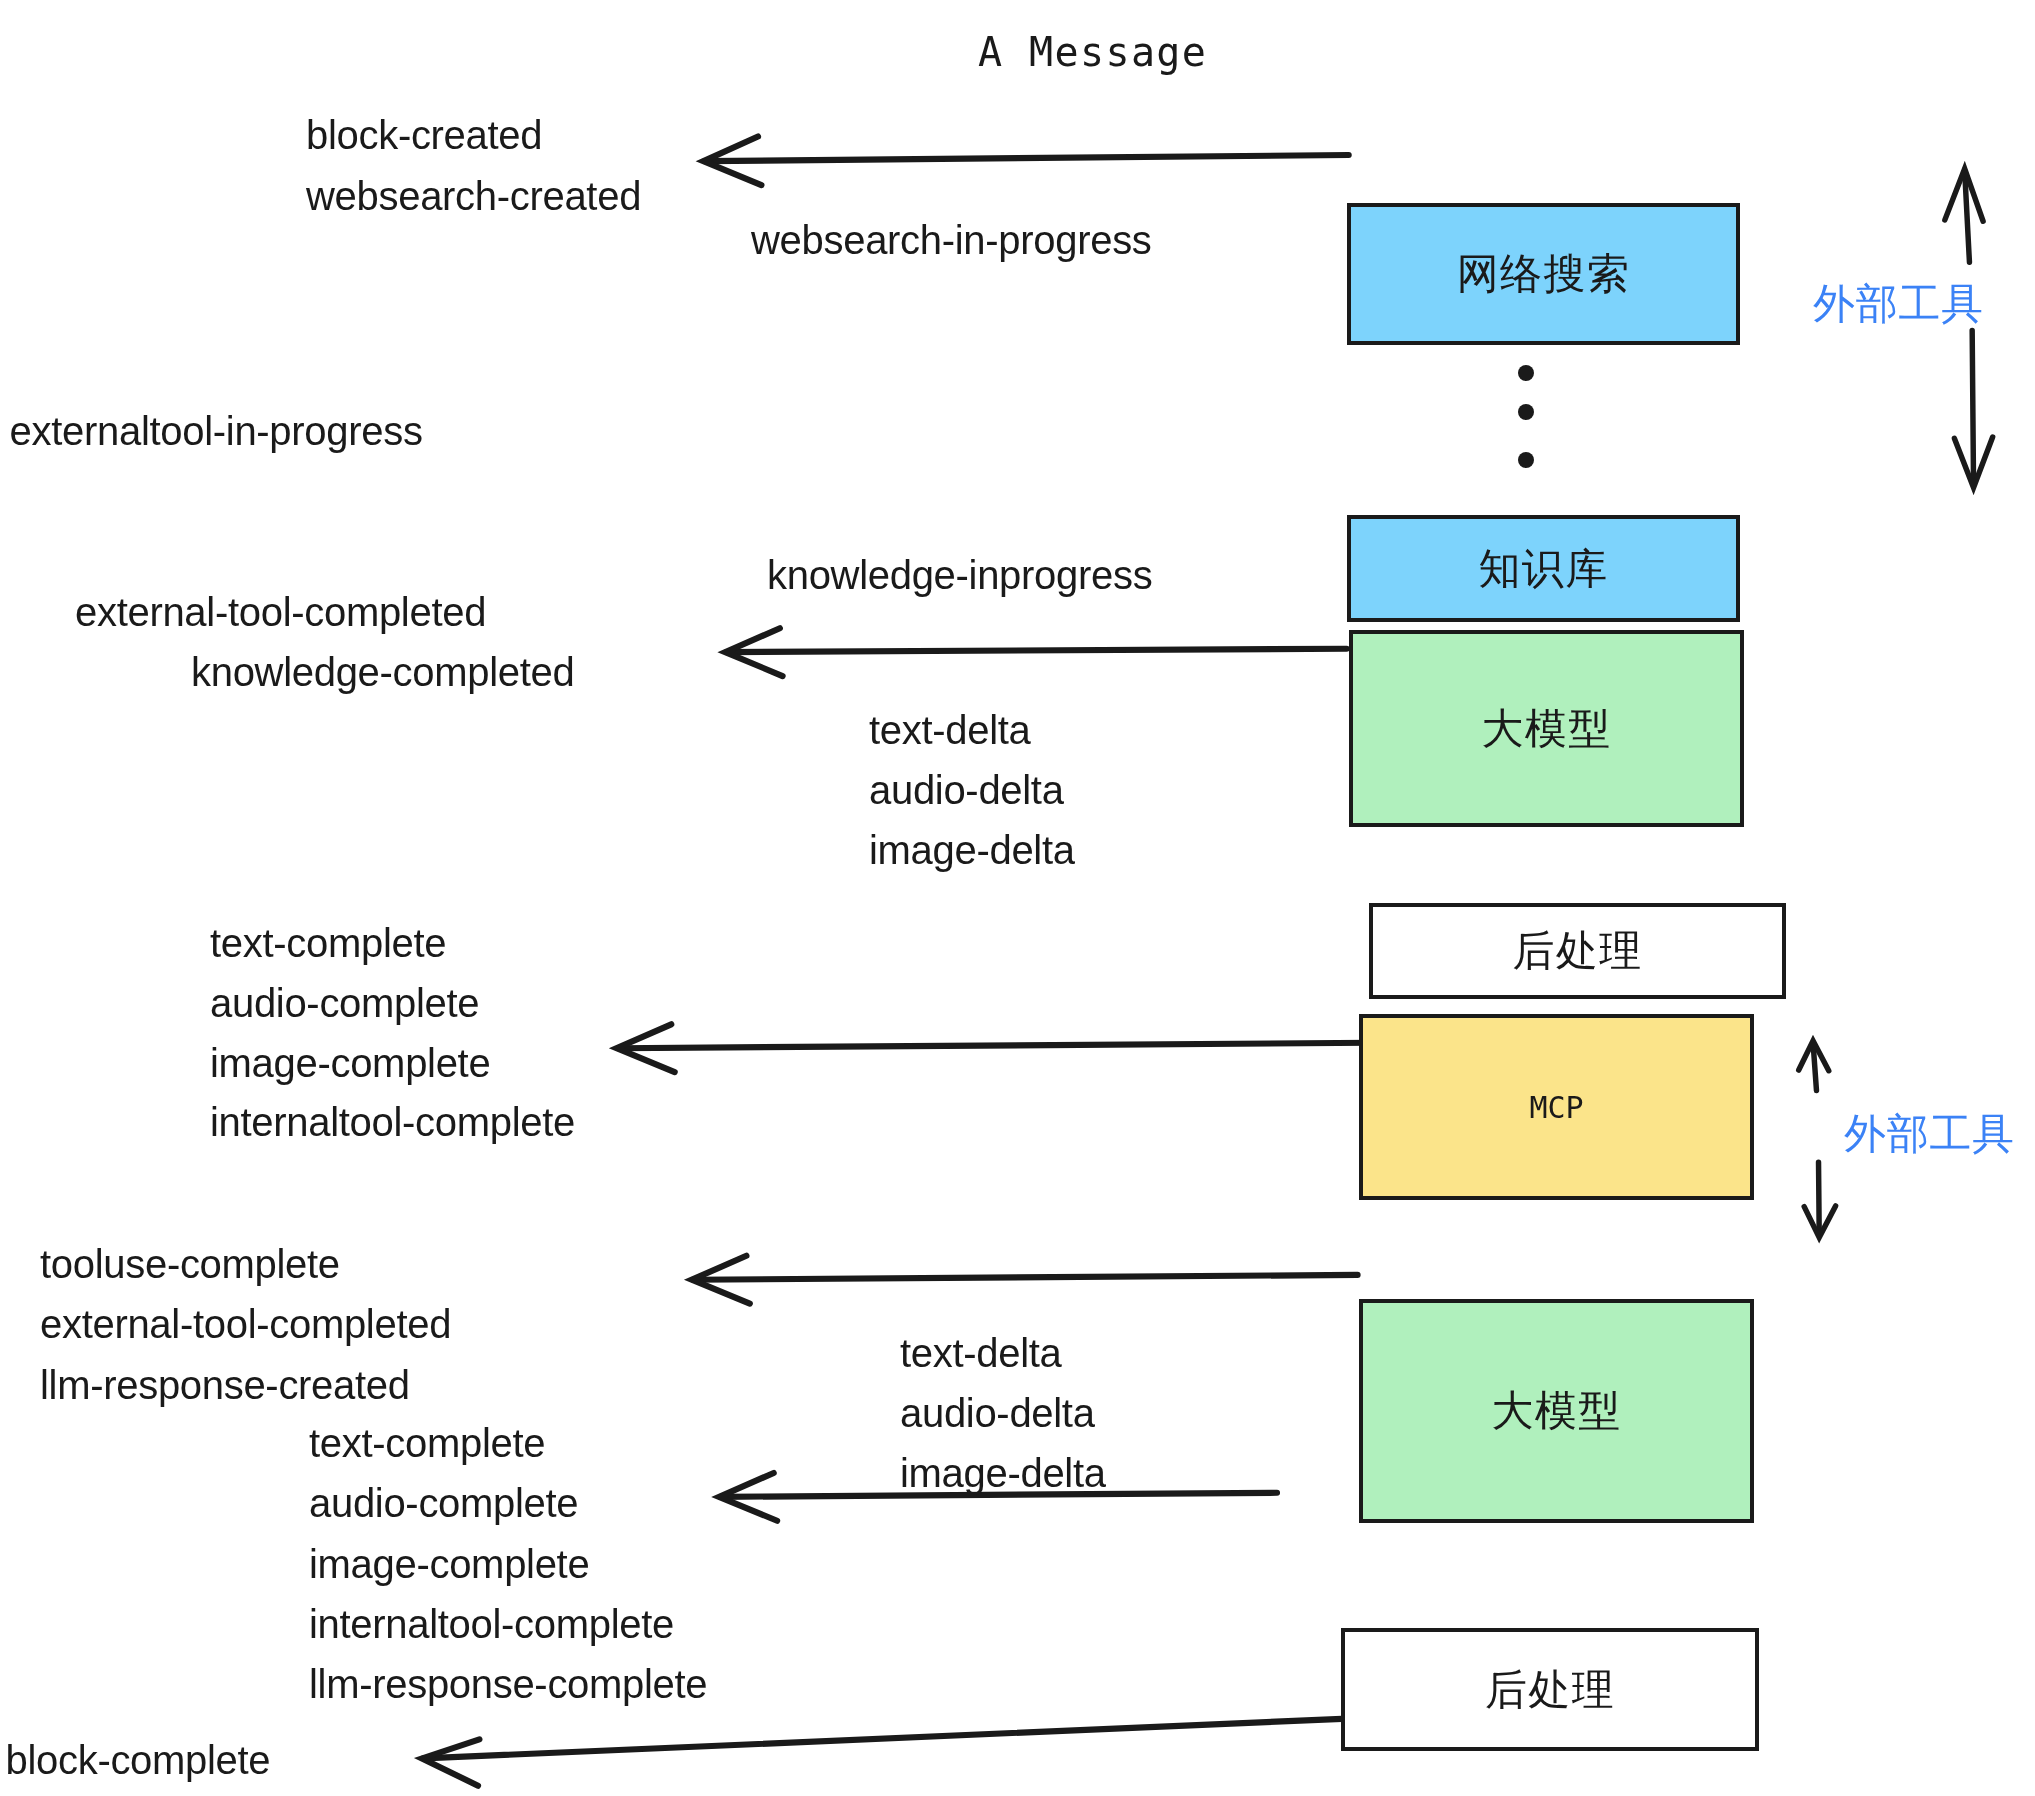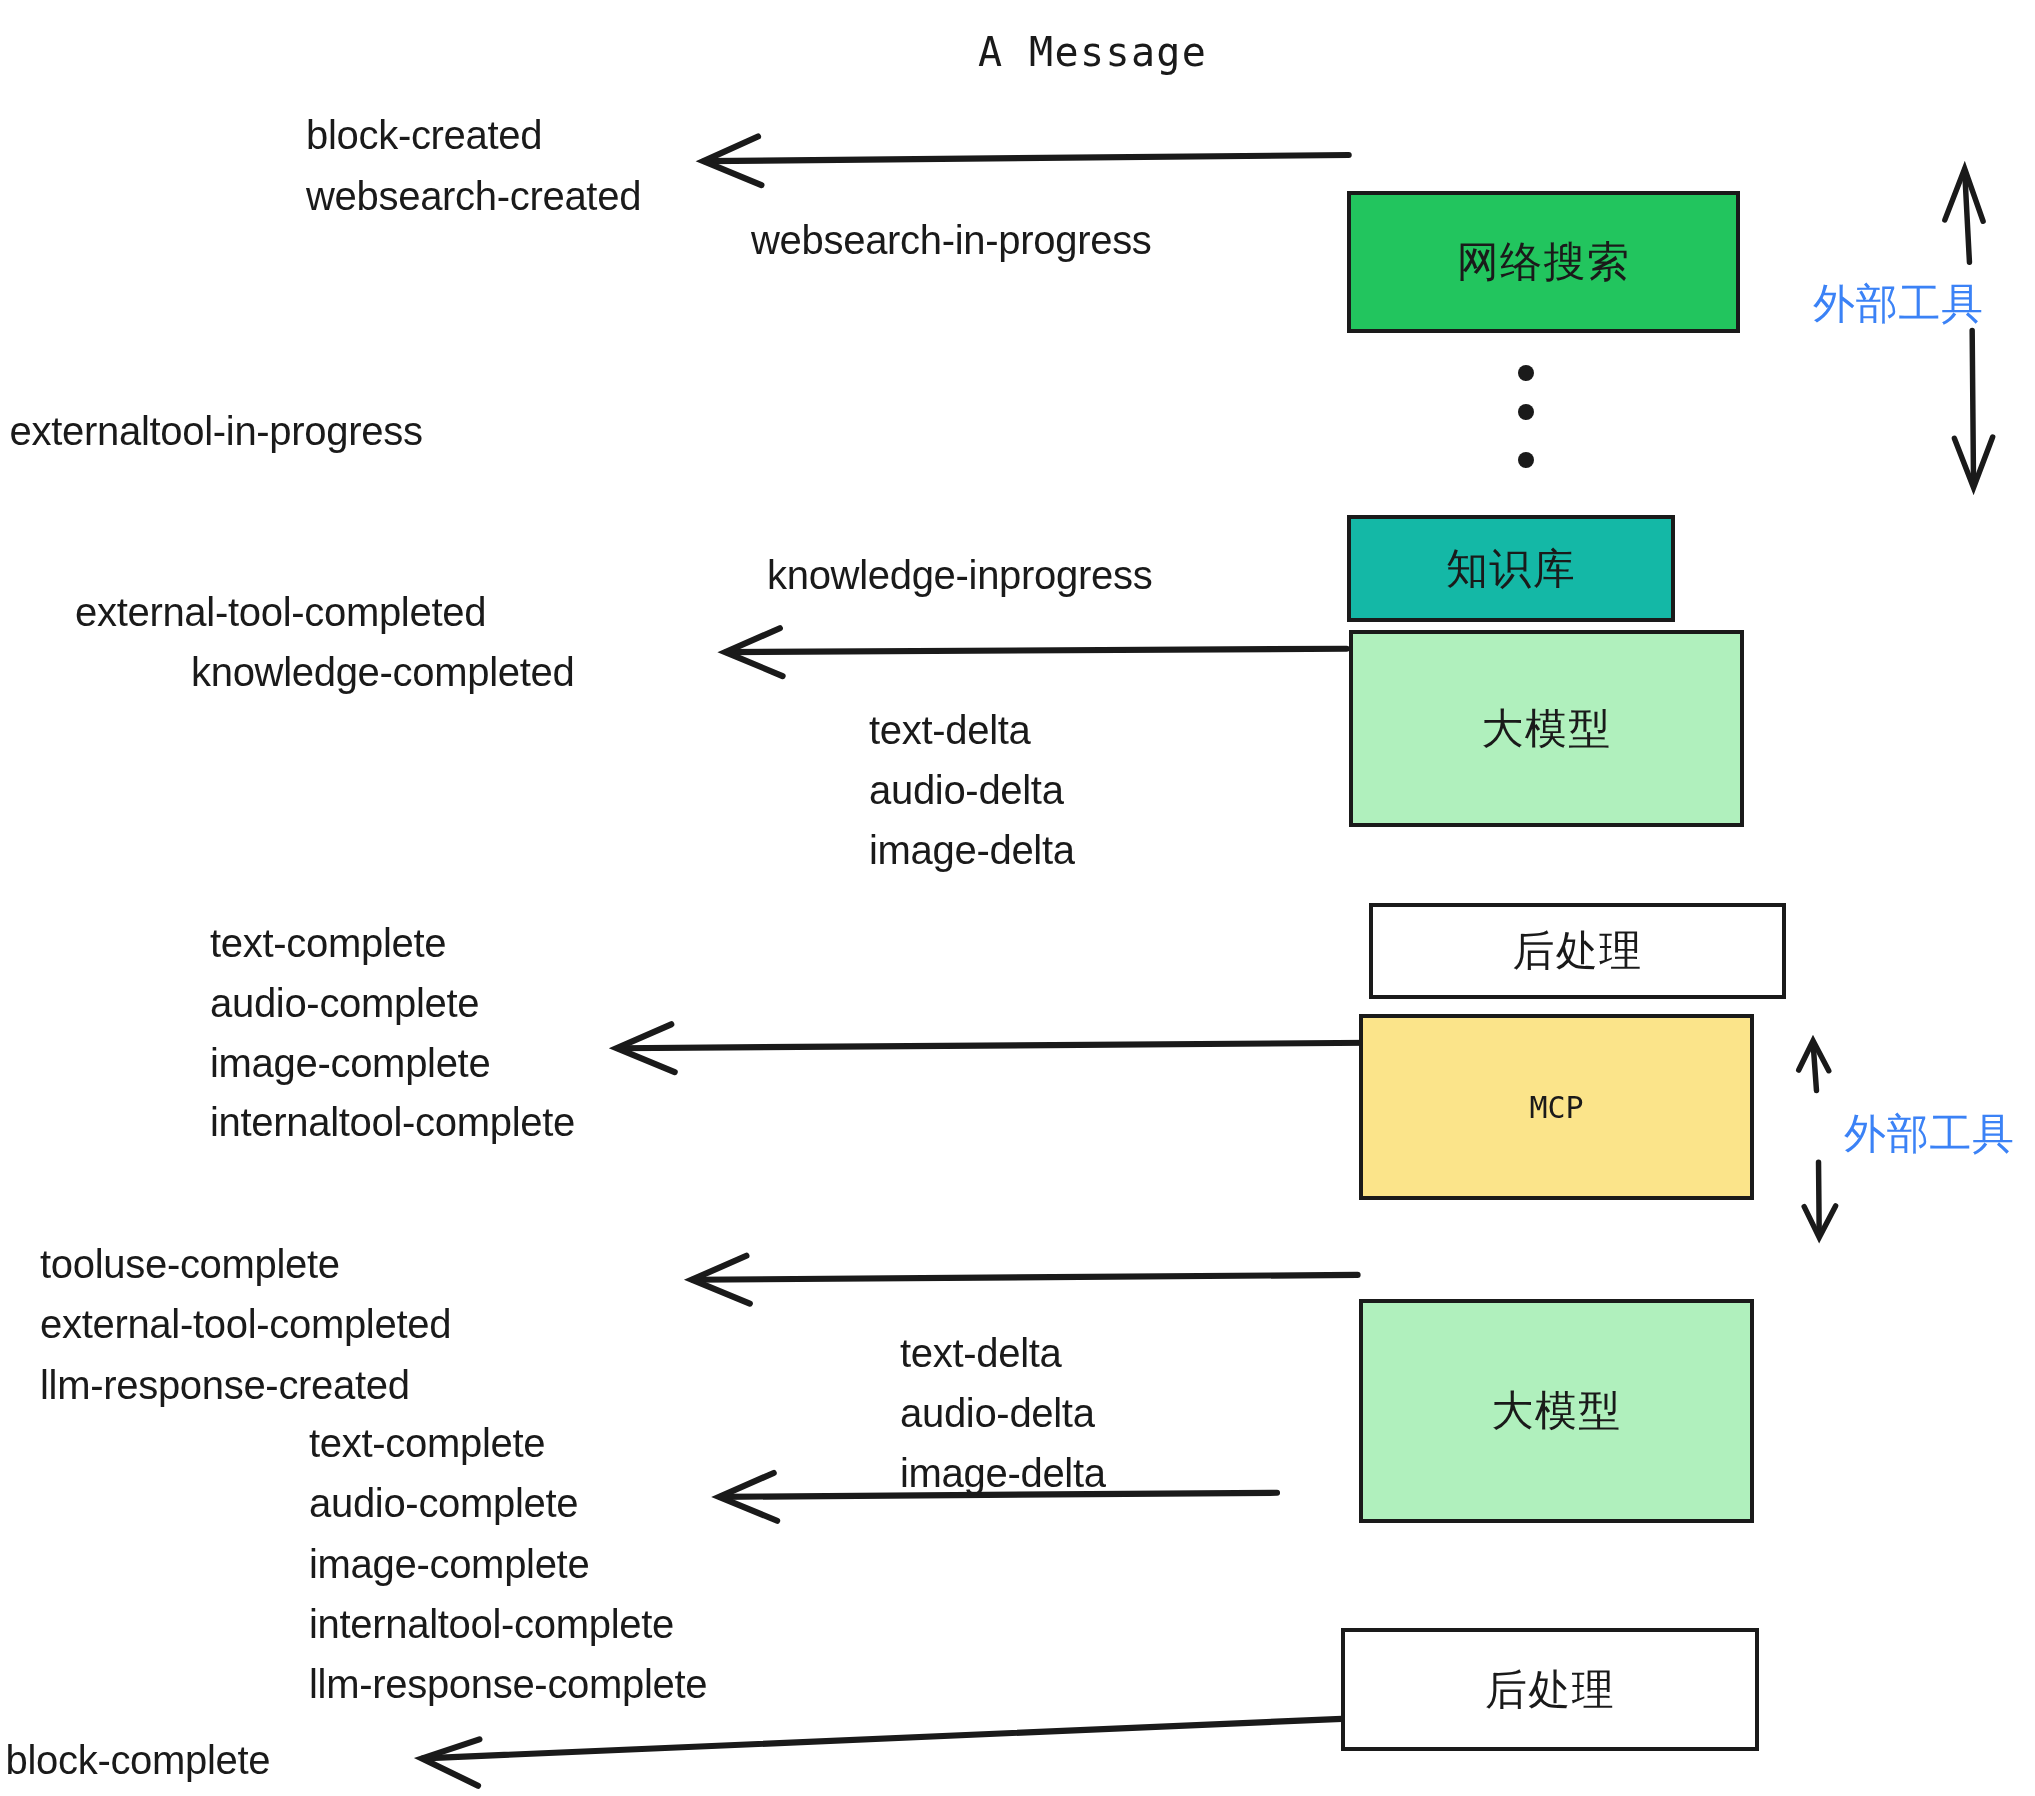--- a/index.html
+++ b/index.html
@@ -161,25 +161,25 @@
   <div class="evt" style="left:900px; top:1438px;">image-delta</div>
 
   <div class="evt" style="left:309px; top:1408px;">text-complete</div>
   <div class="evt" style="left:309px; top:1468px;">audio-complete</div>
   <div class="evt" style="left:309px; top:1529px;">image-complete</div>
   <div class="evt" style="left:309px; top:1589px;">internaltool-complete</div>
   <div class="evt" style="left:309px; top:1649px;">llm-response-complete</div>
 
   <div class="evt" style="left:5.5px; top:1725px;">block-complete</div>
 
-  <div class="nodebox" style="left:1347px; top:176px; width:393px; height:142px; background:#22c55e;">
+  <div class="nodebox" style="left:1347px; top:188px; width:393px; height:142px; background:#7dd3fc;">
     <span class="lbl">网络搜索</span>
   </div>
 
-  <div class="nodebox" style="left:1347px; top:500px; width:328px; height:107px; background:#14b8a6;">
+  <div class="nodebox" style="left:1347px; top:500px; width:393px; height:107px; background:#7dd3fc;">
     <span class="lbl">知识库</span>
   </div>
 
   <div class="nodebox" style="left:1349px; top:615px; width:395px; height:197px; background:#b0f0bd;">
     <span class="lbl">大模型</span>
   </div>
 
   <div class="nodebox" style="left:1369px; top:888px; width:417px; height:96px; background:#ffffff;">
     <span class="lbl">后处理</span>
   </div>

